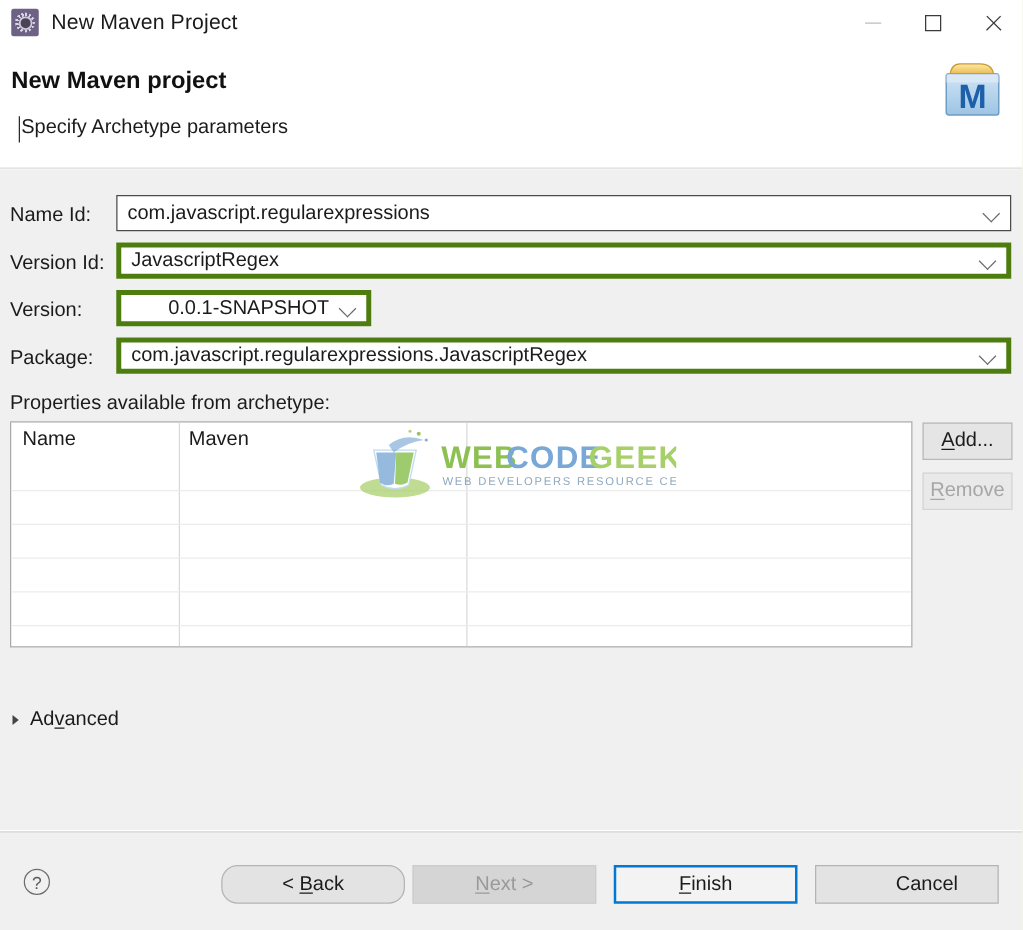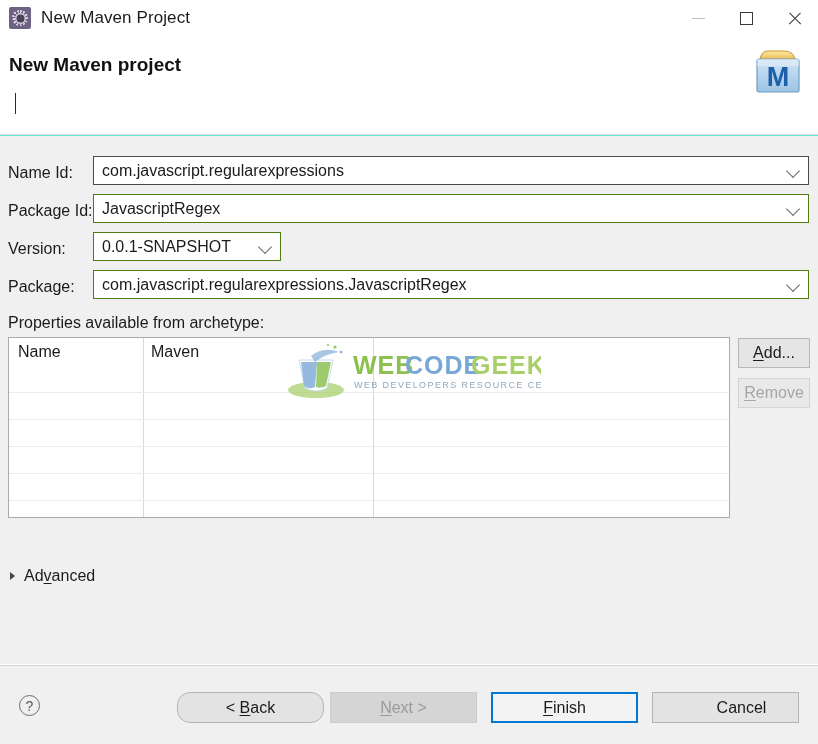--- a/index.html
+++ b/index.html
@@ -14,21 +14,21 @@
     font-size: 15px;
     color: #1a1a1a;
     background: #f0f0f0;
   }
 
   
   .window {
     position: relative;
     width: 818px;
     height: 744px;
-    background: #5eead4;
+    background: #fef9c3;
     box-sizing: border-box;
   }
 
   
   .titlebar {
     position: absolute;
     top: 0; left: 0;
     width: 818px;
     height: 36px;
     background: #ffffff;
@@ -161,21 +161,21 @@
   .field-label {
     position: absolute;
     left: 8px;
     font-size: 16px;
     color: #1b1b1b;
     white-space: nowrap;
   }
   .combo {
     position: absolute;
     background: #ffffff;
-    border: 1px solid #4d7c0f;
+    border: 4px solid #4d7c0f;
     box-sizing: border-box;
     display: flex;
     align-items: center;
   }
   .combo.focused {
     border: 1px solid #4a4a4a;
   }
   .combo-text {
     padding-left: 8px;
     font-size: 16px;
@@ -345,20 +345,21 @@
       </div>
       <div class="winbtn">
         <span class="glyph-close"></span>
       </div>
     </div>
   </div>
 
   <div class="header">
     <div class="header-title">New Maven project</div>
     <div class="header-caret"></div>
+    <div class="header-sub">Specify Archetype parameters</div>
     <svg class="maven-logo" viewBox="0 0 56 52">
       <defs>
         <linearGradient id="boxg" x1="0" y1="0" x2="0" y2="1">
           <stop offset="0" stop-color="#cfe4f5"></stop>
           <stop offset="1" stop-color="#9dc4e4"></stop>
         </linearGradient>
         <linearGradient id="lidg" x1="0" y1="0" x2="0" y2="1">
           <stop offset="0" stop-color="#ffe9a8"></stop>
           <stop offset="1" stop-color="#e8b84b"></stop>
         </linearGradient>
@@ -371,28 +372,28 @@
   </div>
 
   <div class="body-area">
 
     <div class="field-label" style="top:28px">Name Id:</div>
     <div class="combo focused" style="left:93px; top:20px; width:716px; height:29px;">
       <span class="combo-text">com.javascript.regularexpressions</span>
       <span class="combo-arrow"></span>
     </div>
 
-    <div class="field-label" style="top:66px">Package Id:</div>
+    <div class="field-label" style="top:66px">Version Id:</div>
     <div class="combo" style="left:93px; top:58px; width:716px; height:29px;">
       <span class="combo-text">JavascriptRegex</span>
       <span class="combo-arrow"></span>
     </div>
 
     <div class="field-label" style="top:104px">Version:</div>
-    <div class="combo" style="left:93px; top:96px; width:188px; height:29px;">
+    <div class="combo" style="left:93px; top:96px; width:204px; height:29px;justify-content:center;">
       <span class="combo-text">0.0.1-SNAPSHOT</span>
       <span class="combo-arrow"></span>
     </div>
 
     <div class="field-label" style="top:142px">Package:</div>
     <div class="combo" style="left:93px; top:134px; width:716px; height:29px;">
       <span class="combo-text">com.javascript.regularexpressions.JavascriptRegex</span>
       <span class="combo-arrow"></span>
     </div>
 

